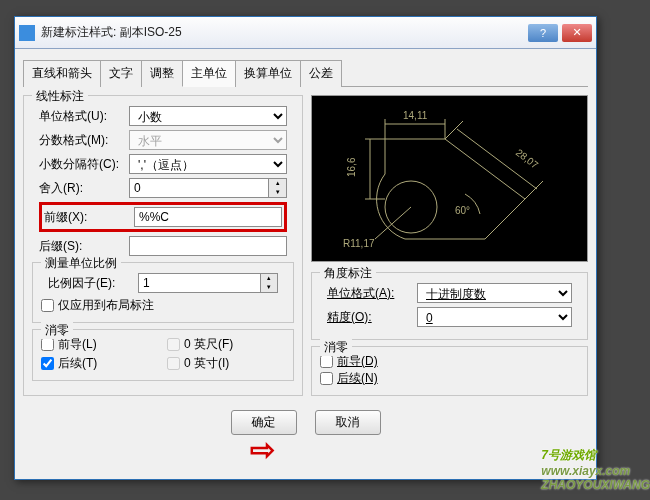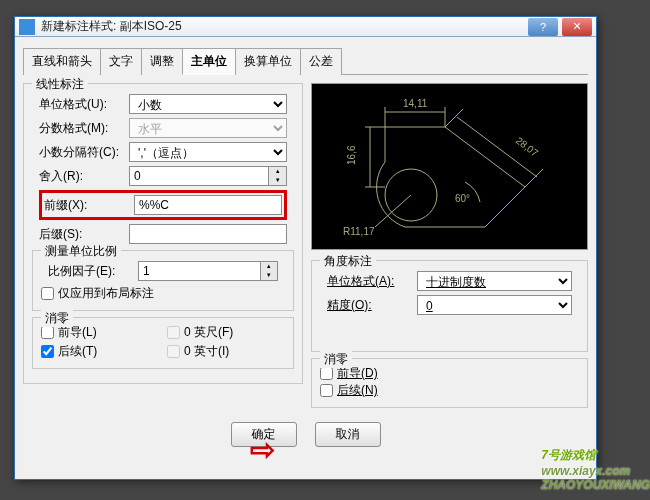--- a/index.html
+++ b/index.html
@@ -1,27 +1,27 @@
 <!DOCTYPE html>
 <html><head>
 <meta charset="utf-8">
 <style>
 * { box-sizing: border-box; margin: 0; padding: 0; font-family: "Microsoft YaHei", SimSun, sans-serif; font-size: 12px; }
 body { background: #454545; width: 650px; height: 500px; position: relative; overflow: hidden; }
 .dialog { position: absolute; left: 14px; top: 16px; width: 583px; height: 464px; background: #f0f0f0; border: 1px solid #2b6fb3; box-shadow: 2px 2px 8px rgba(0,0,0,.5); }
-.titlebar { height: 20px; background: linear-gradient(#fdfdfd,#e8ecf4); display: flex; align-items: center; padding: 0 4px; border-bottom: 1px solid #8ca3c4; }
+.titlebar { height: 32px; background: linear-gradient(#fdfdfd,#e8ecf4); display: flex; align-items: center; padding: 0 4px; border-bottom: 1px solid #8ca3c4; }
 .titlebar .icon { width: 16px; height: 16px; margin-right: 6px; background: #3b8dde; display:inline-block; }
 .titlebar .title { flex: 1; color: #222; }
 .titlebar .wbtn { width: 30px; height: 18px; margin-left: 4px; display:flex; align-items:center; justify-content:center; border-radius:2px; font-size:11px; color:#fff; }
 .helpbtn { background: linear-gradient(#8fb9e6,#4d85c7); }
 .closebtn { background: linear-gradient(#e88,#c43a2f); width:42px; }
 .body { padding: 6px 8px 6px 8px; }
 .tabs { display:flex; border-bottom:1px solid #a5a5a5; margin-top:4px;}
 .tab { padding:4px 8px; border:1px solid #a5a5a5; border-bottom:none; background:#f0f0f0; margin-right:-1px; position:relative; top:1px;}
-.tab.active { background:#fafafa; border-bottom:1px solid #fafafa;font-weight:bold; }
+.tab.active { background:#fafafa; border-bottom:1px solid #fafafa; }
 .content { display:flex; gap:8px; padding-top:8px;}
 .leftcol { width:280px; }
 .rightcol { flex:1;text-decoration:underline; }
 .group { border:1px solid #c7c7c7; padding:6px 8px 8px 8px; margin-bottom:6px; position:relative; }
 .group > .legend { position:absolute; top:-8px; left:8px; background:#f0f0f0; padding:0 4px; }
 .row { display:flex; align-items:center; margin:4px 7px; }
 .row label { width:90px; }
 .row .ctrl { flex:1; display:flex; }
 select, input[type=text] { border:1px solid #8c8c8c; padding:2px 4px; background:#fff; height:20px; width:100%;}
 .spin { width:20px; height:20px; border:1px solid #8c8c8c; border-left:none; display:flex; flex-direction:column; background:#e8e8e8;}
@@ -164,21 +164,21 @@
               <line x1="120" y1="40" x2="138" y2="22"></line>
             <line x1="212" y1="90" x2="132" y2="30"></line>
             <text x="190" y="55" transform="rotate(37 190 55)">28,07</text>
             <line x1="86" y1="108" x2="50" y2="140"></line>
             <text x="18" y="148">R11,17</text>
             <path d="M140 95 A30 30 0 0 1 155 115"></path>
             <text x="130" y="115">60°</text>
           </svg>
         </div>
 
-        <div class="group" style="margin-top:10px;height:92px;">
+        <div class="group" style="margin-top:10px;height:68px;">
           <span class="legend">角度标注</span>
           <div class="row">
             <label>单位格式(A):</label>
             <div class="ctrl">
                 <select><option>十进制度数</option></select>
               </div>
           </div>
           <div class="row">
             <label>精度(O):</label>
             <div class="ctrl">

